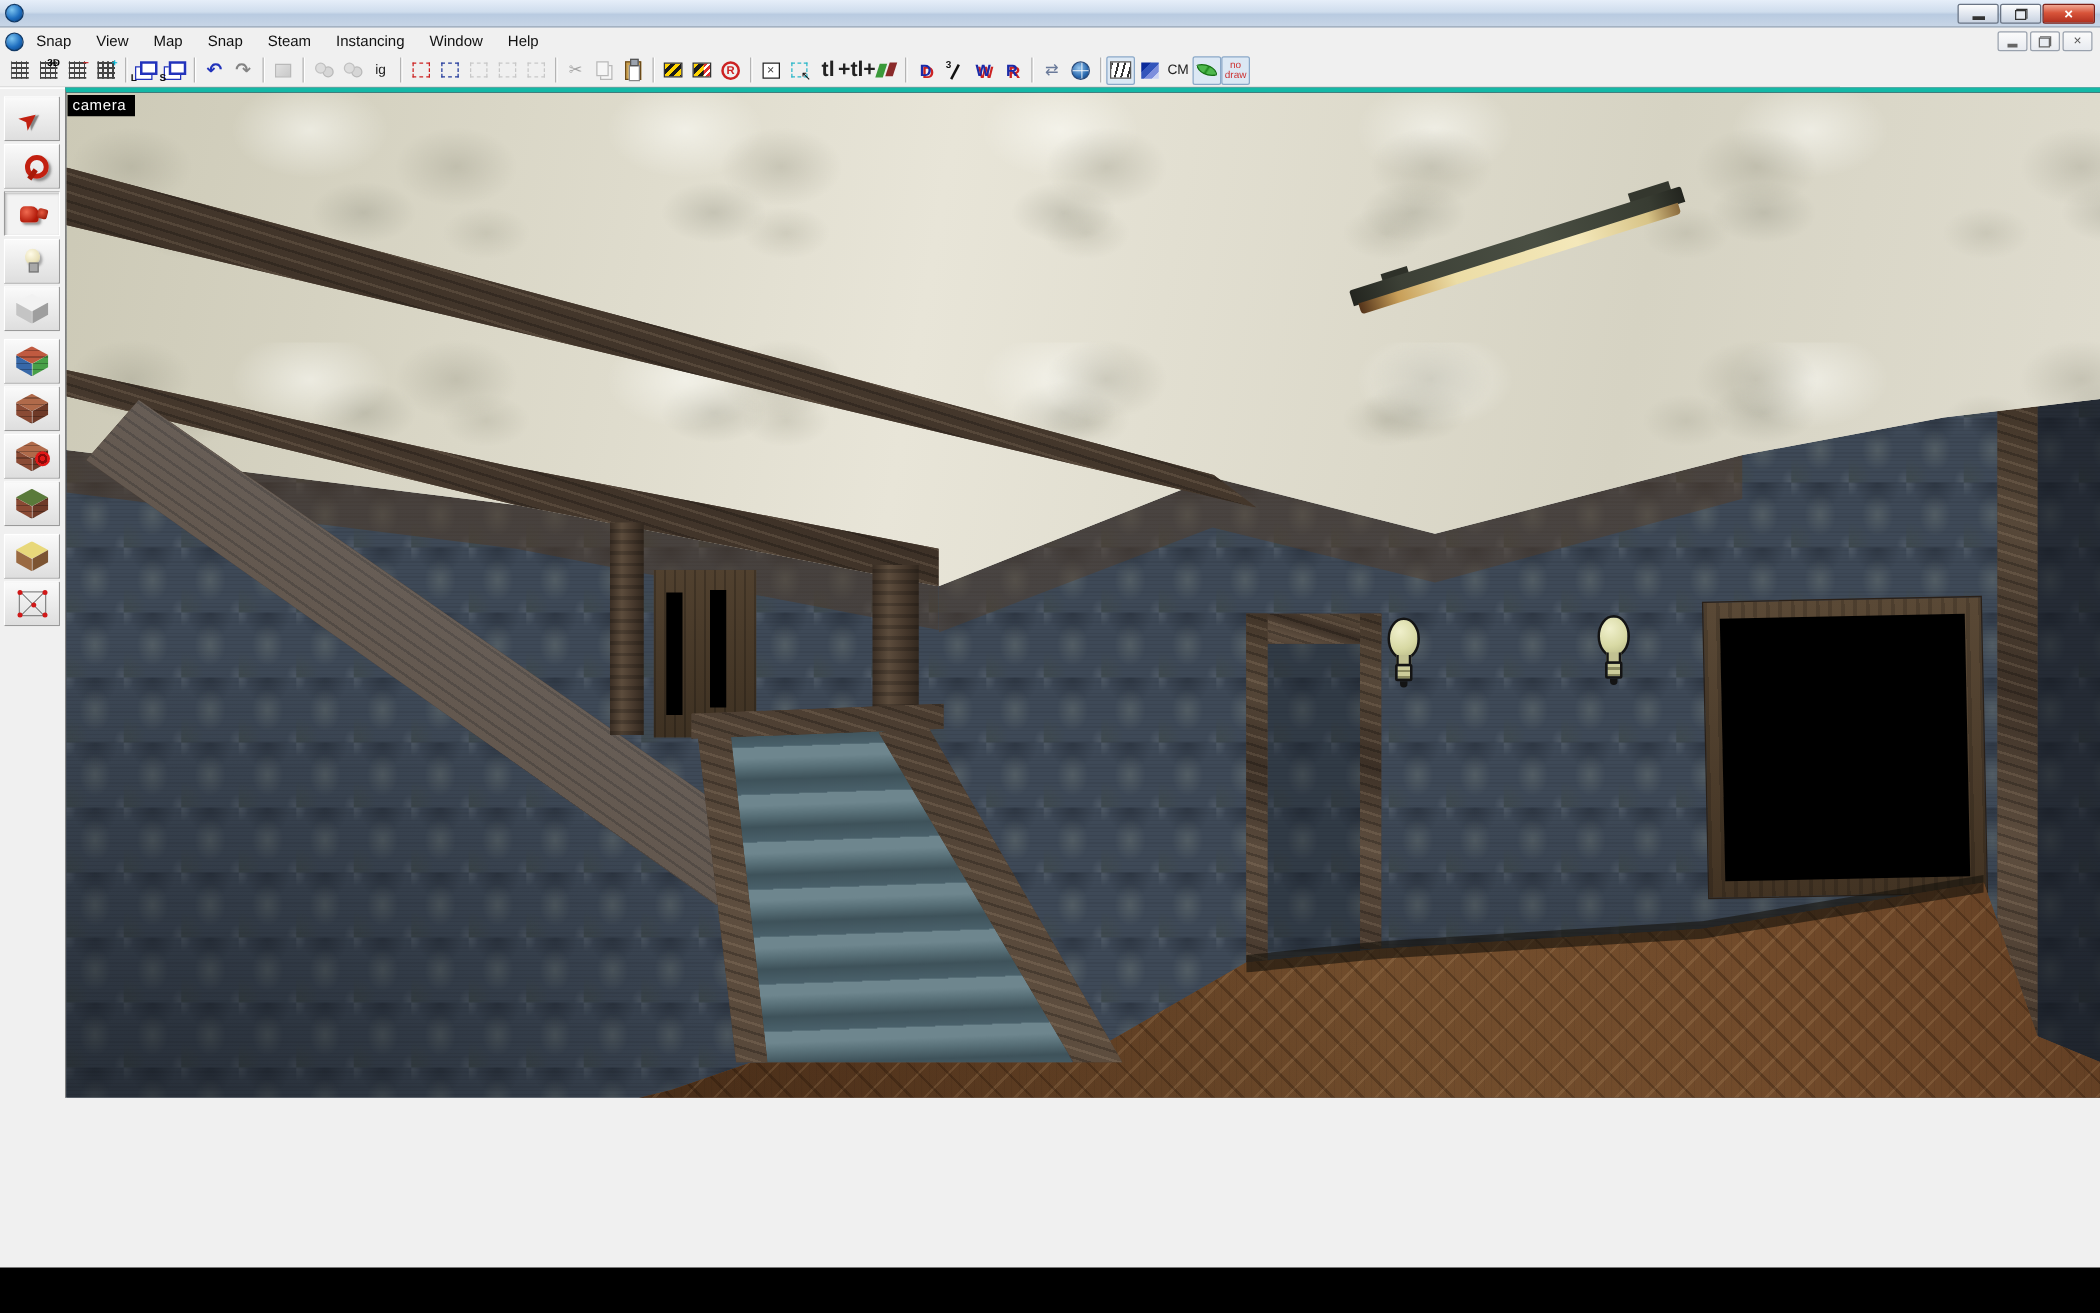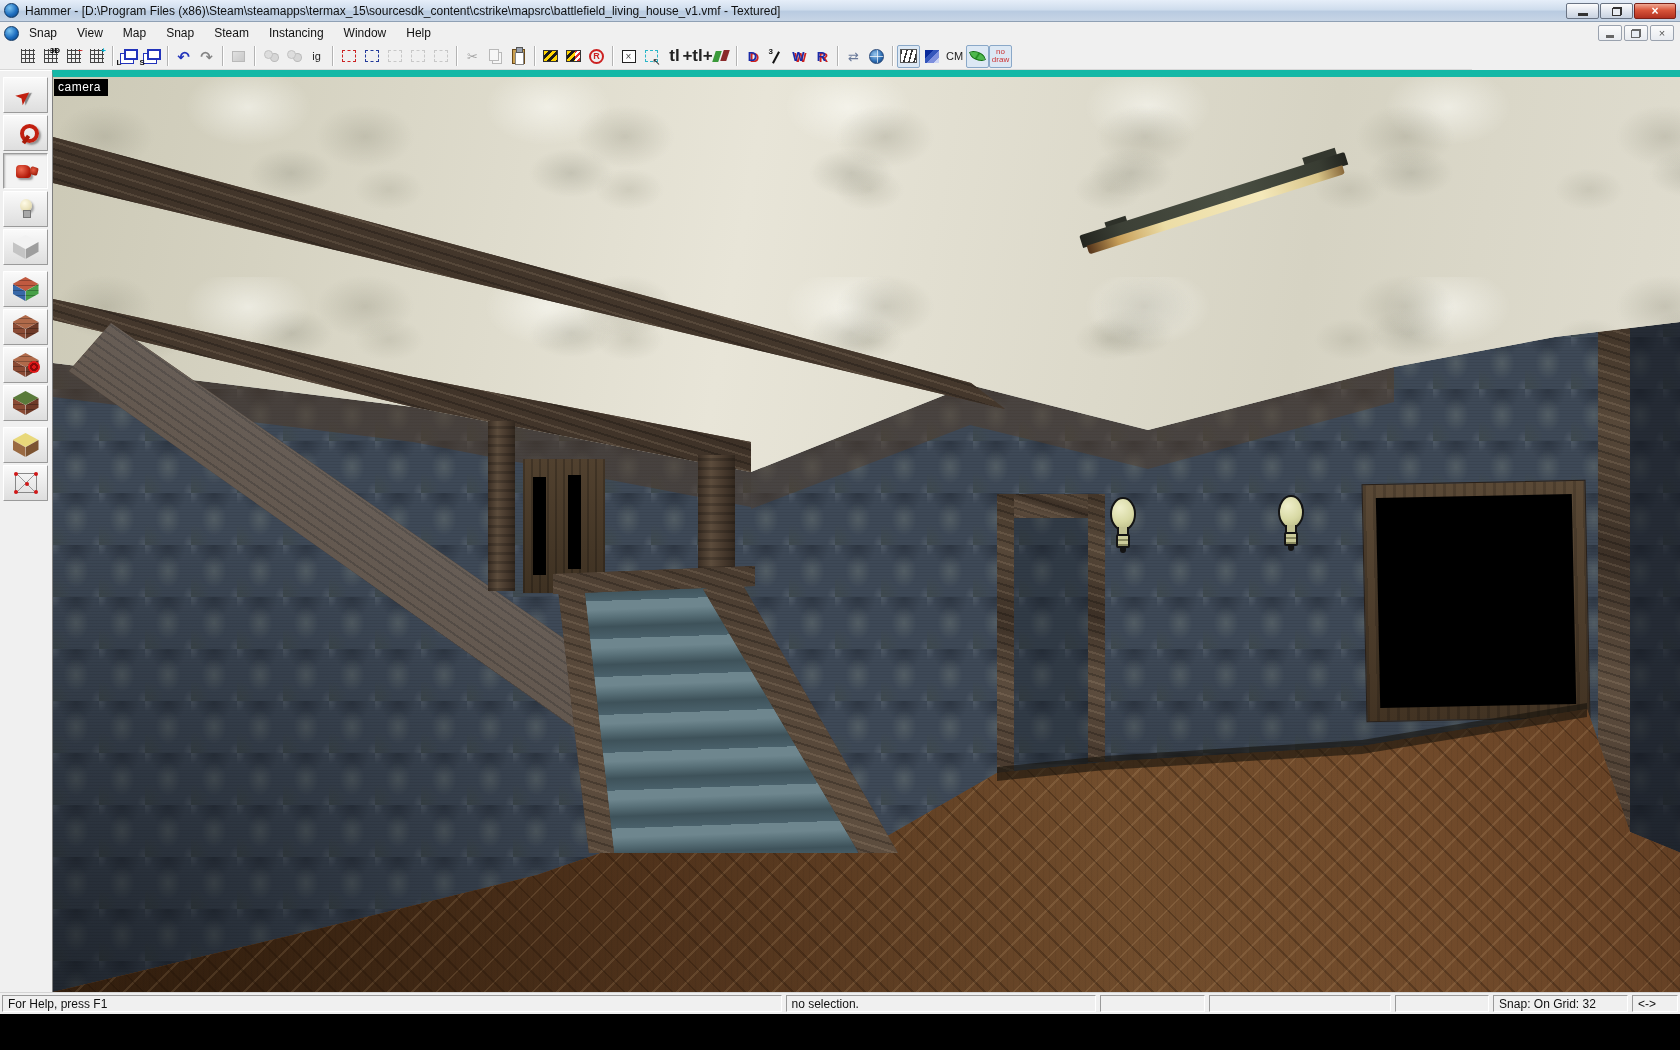--- a/index.html
+++ b/index.html
@@ -35,21 +35,21 @@
   .menu-item { font-size:12px; color:#111; padding:2px 10px; }
   .mdi-btns { position:absolute; right:6px; top:2px; display:flex; gap:2px; }
   .mdibtn { width:24px; height:16px; border:1px solid #9aa2ae; border-radius:2px;
     background:linear-gradient(#fbfbfb,#e8ebf0); display:flex; align-items:center; justify-content:center;
     font-size:11px; color:#555; }
   .mdibtn .glyph-min { width:8px; background:#666; margin-top:7px; }
   .glyph-restore.sm::before,.glyph-restore.sm::after { border-color:#666; }
 
   
   #toolbar { position:absolute; left:0; top:43px; width:1472px; height:27px;
-    background:#f0f0f0; border-bottom:1px solid #d8d8d8; display:flex; align-items:center; padding-left:16px; }
+    background:#f0f0f0; border-bottom:1px solid #d8d8d8; display:flex; align-items:center; padding-left:4px; }
   .tsep { width:1px; height:20px; background:#b4b4b4; margin:0 4px; box-shadow:1px 0 0 #fff; }
   .tb { width:23px; height:23px; display:flex; align-items:center; justify-content:center;
     position:relative; flex:0 0 auto; }
   .tb.pressed { border:1px solid #8aa8c8; background:#dce8f4; border-radius:2px; }
   .dis { opacity:.45; filter:grayscale(1); }
   .gridic { width:14px; height:14px;
     background-image:repeating-linear-gradient(0deg,#444 0 1px,transparent 1px 4px),
                      repeating-linear-gradient(90deg,#444 0 1px,transparent 1px 4px); }
   .ovl { position:absolute; font-size:8px; font-weight:bold; }
   .ovl.tr { right:2px; top:1px; }
@@ -139,22 +139,22 @@
   .decal-target { position:absolute; right:-1px; top:8px; width:12px; height:12px; border-radius:50%;
     background:repeating-radial-gradient(circle,#e01818 0 2px,#8a0a0a 2px 4px); }
   .cubewire { position:relative; width:22px; height:20px; border:1px solid #888;
     background:linear-gradient(45deg,transparent 48%,#999 48% 52%,transparent 52%),
                linear-gradient(-45deg,transparent 48%,#999 48% 52%,transparent 52%); }
   .cubewire i { position:absolute; width:4px; height:4px; background:#d01818; border-radius:50%; }
   .cubewire .d1{left:-2px;top:-2px}.cubewire .d2{right:-2px;top:-2px}.cubewire .d3{left:-2px;bottom:-2px}
   .cubewire .d4{right:-2px;bottom:-2px}.cubewire .d5{left:9px;top:8px}
 
   
-  #viewport { position:absolute; left:52px; top:70px; width:1628px; height:922px; overflow:hidden;
-    background:#3e4957; border-left:1px solid #808080; border-top:7px solid #14b8a6; }
+  #viewport { position:absolute; left:52px; top:70px; width:1628px; height:808px; overflow:hidden;
+    background:#3e4957; border-left:1px solid #808080; border-top:4px solid #14b8a6; }
   .abs { position:absolute; }
   #wallpaper { left:0; top:0; width:1628px; height:922px; background-color:#3e4957;
     background-image:
       radial-gradient(ellipse 18px 24px at 23px 26px, rgba(130,140,132,.30), rgba(130,140,132,0) 70%),
       radial-gradient(ellipse 10px 14px at 1px 1px, rgba(145,155,162,.20), transparent 70%),
       radial-gradient(ellipse 10px 14px at 45px 51px, rgba(145,155,162,.20), transparent 70%),
       radial-gradient(ellipse 26px 30px at 23px 0px, rgba(22,28,38,.40), transparent 72%),
       radial-gradient(ellipse 26px 30px at 0px 52px, rgba(66,76,58,.30), transparent 72%),
       repeating-linear-gradient(0deg, rgba(0,0,0,.07) 0 1px, transparent 1px 3px);
     background-size:46px 52px,46px 52px,46px 52px,46px 52px,46px 52px,auto; }
@@ -272,21 +272,20 @@
     white-space:nowrap; overflow:hidden; }
   #blackstrip { position:absolute; left:0; top:1014px; width:1680px; height:36px; background:#000; }
 </style>
 </head>
 <body>
 
 <div id="screen">
 
   <div id="titlebar">
     <span class="globe"></span>
-    <span id="title-text">Hammer - [D:\Program Files (x86)\Steam\steamapps\termax_15\sourcesdk_content\cstrike\mapsrc\battlefield_living_house_v1.vmf - Textured]</span>
     <span class="winbtns">
       <span class="wbtn">
           <span class="glyph-min"></span>
         </span>
       <span class="wbtn">
           <span class="glyph-restore"></span>
         </span>
       <span class="wbtn close">
           <span class="x">×</span>
         </span>
@@ -576,24 +575,15 @@
     </div>
     <div class="abs" id="floor"></div>
     <div class="abs" id="baseboard"></div>
     <div class="abs" id="stairs-carpet"></div>
     <div class="abs wood" id="stairs-strR"></div>
     <div class="abs wood" id="stairs-strL"></div>
     <div class="abs wood" id="stairs-rail"></div>
     <div class="abs" id="camera-label">camera</div>
   </div>
 
-  <div id="statusbar">
-    <span class="pane" style="width:780px">For Help, press F1</span>
-    <span class="pane" style="width:311px">no selection.</span>
-    <span class="pane" style="width:105px"></span>
-    <span class="pane" style="width:182px"></span>
-    <span class="pane" style="width:94px"></span>
-    <span class="pane" style="width:135px">Snap: On Grid: 32</span>
-    <span class="pane" style="width:46px">&lt;-&gt;</span>
-  </div>
 
   <div id="blackstrip"></div>
 </div>
 
 </body></html>

